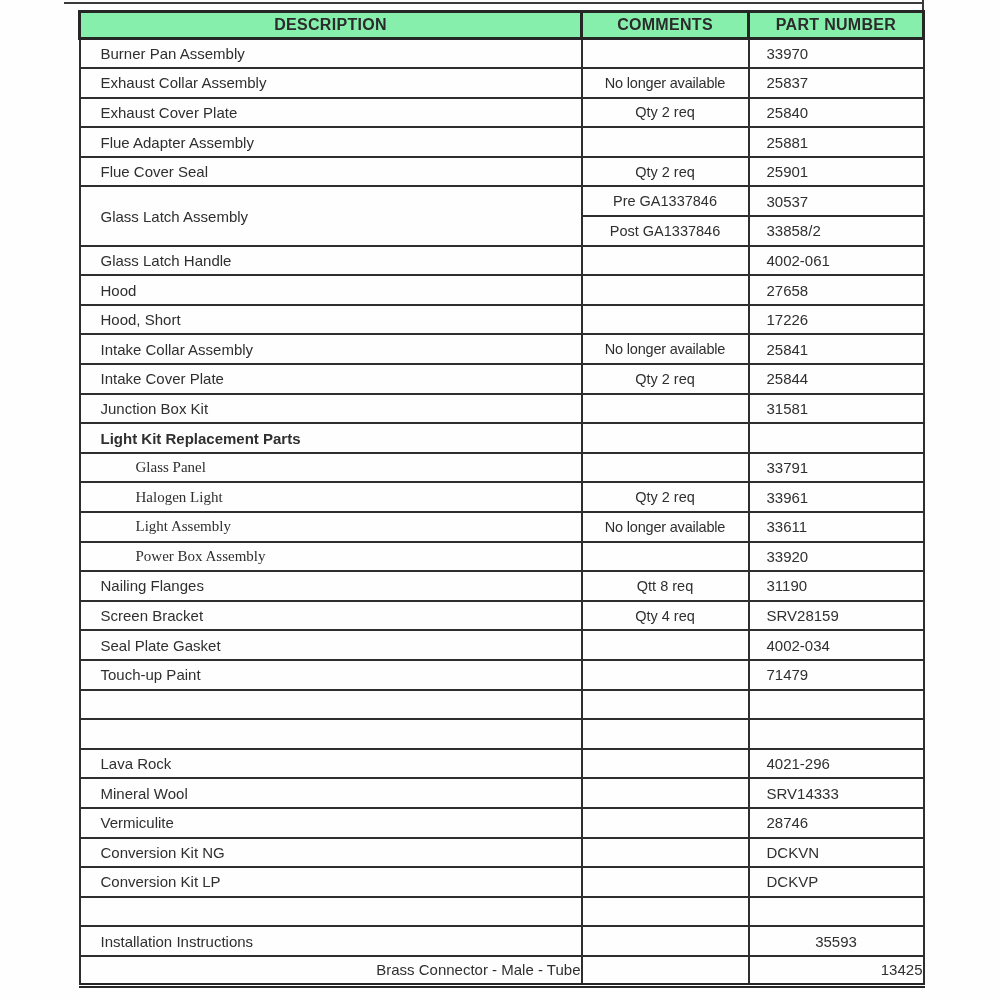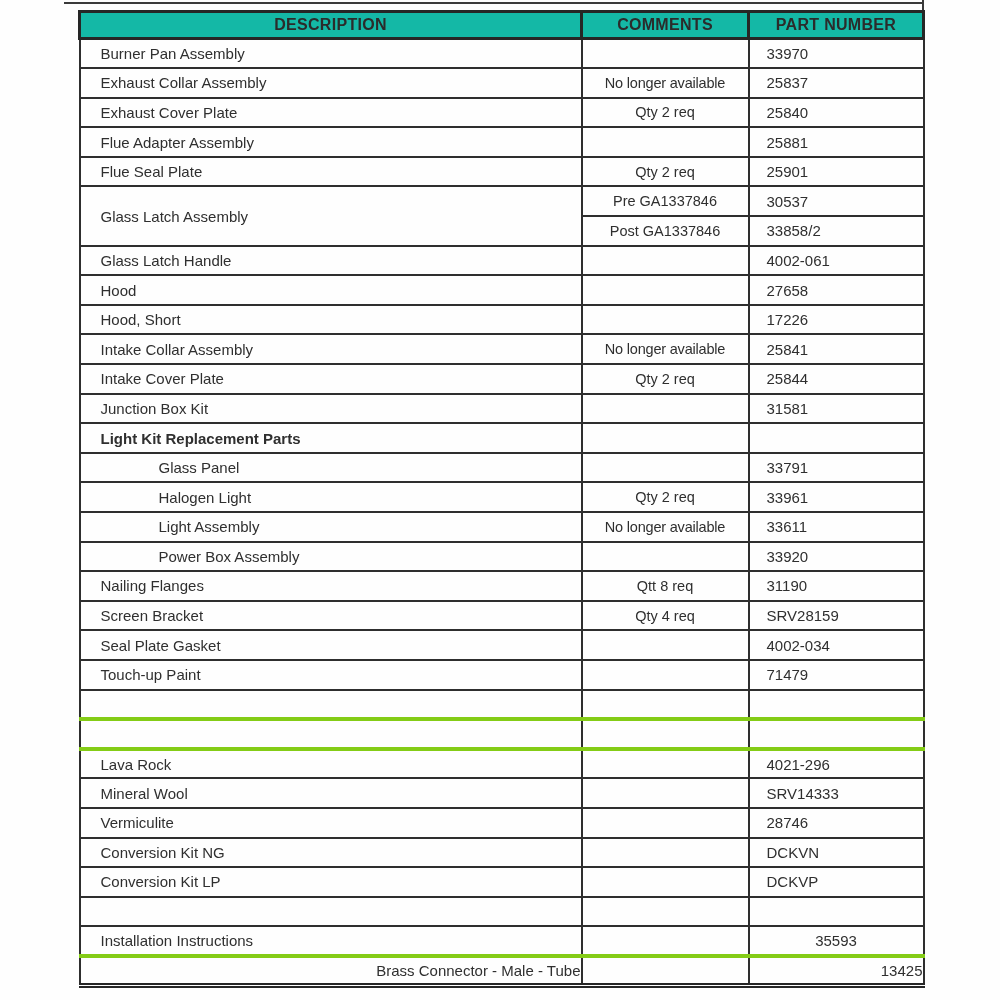--- a/index.html
+++ b/index.html
@@ -24,34 +24,34 @@
   }
   th, td {
     border: 2px solid #2e2e2e;
     font-size: 15px;
     color: #2f2f2f;
     overflow: hidden;
     white-space: nowrap;
     vertical-align: middle;
   }
   th {
-    background: #14b8a6;
+    background: #86efac;
     border: 3px solid #262626;
     height: 27px;
     font-size: 16px;
     font-weight: bold;
     color: #2b2b2b;
     letter-spacing: 0.3px;
   }
   tr.body-row { height: 29.6px; }
-  tr.thick-top td { border-top: 4px solid #84cc16; }
+  tr.thick-top td { border-top: 1px solid #84cc16; }
   tr.last-row td { border-bottom: 5px double #262626; text-align: right; }
 
   td.desc { text-align: left; padding-left: 20px; }
-  td.desc.indent { padding-left: 78px; }
+  td.desc.indent { padding-left: 55px; font-family: Liberation Serif, serif; }
   td.desc.bold { font-weight: bold; }
   td.comment { text-align: center; font-size: 14.5px; }
   td.comment.bold { font-weight: normal; letter-spacing: -0.2px; }
   td.part { text-align: left; padding-left: 17px; }
   td.part.center { text-align: center; padding-left: 0; }
 </style>
 </head>
 <body>
 
 <div class="page">
@@ -86,21 +86,21 @@
           <td class="desc">Exhaust Cover Plate</td>
           <td class="comment">Qty 2 req</td>
           <td class="part">25840</td>
         </tr>
         <tr class="body-row">
           <td class="desc">Flue Adapter Assembly</td>
           <td class="comment"></td>
           <td class="part">25881</td>
         </tr>
         <tr class="body-row">
-          <td class="desc">Flue Seal Plate</td>
+          <td class="desc">Flue Cover Seal</td>
           <td class="comment">Qty 2 req</td>
           <td class="part">25901</td>
         </tr>
         <tr class="body-row">
           <td class="desc" rowspan="2">Glass Latch Assembly</td>
           <td class="comment">Pre GA1337846</td>
           <td class="part">30537</td>
         </tr>
         <tr class="body-row">
           <td class="comment">Post GA1337846</td>

